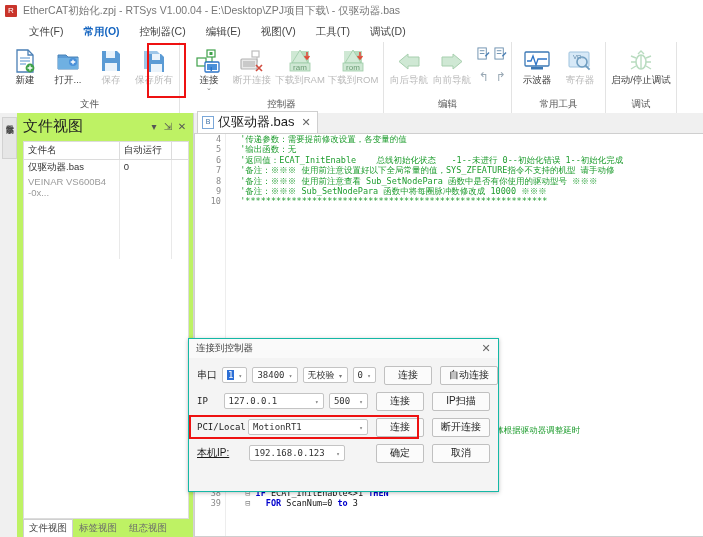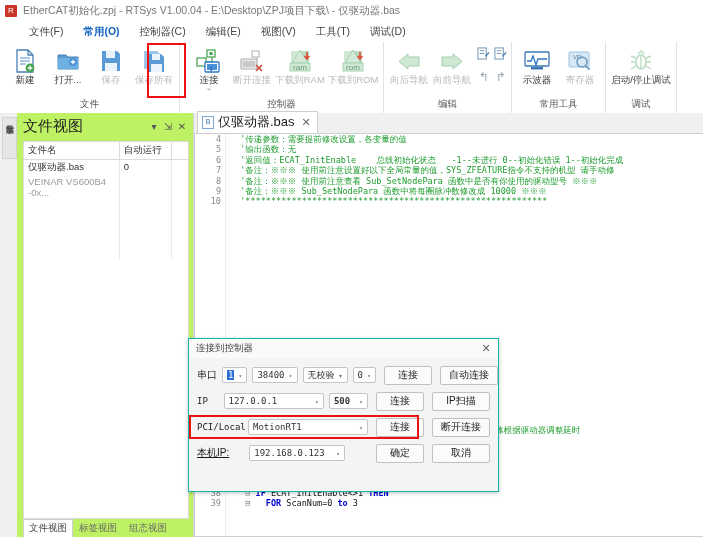--- a/index.html
+++ b/index.html
@@ -510,21 +510,21 @@
           <div class="dbtn" style="min-width:46px;margin-left:3px;">连接</div>
           <div class="dbtn" style="min-width:56px;margin-left:3px;">自动连接</div>
         </div>
 
         <div class="drow">
           <div class="dlabel" style="width:26px;">IP</div>
           <div class="combo" style="width:120px;">
             <span class="val">127.0.0.1</span>
             <span class="arw">▾</span>
           </div>
-          <div class="combo" style="width:46px;font-weight:bold;">
+          <div class="combo" style="width:46px;">
             <span class="val">500</span>
             <span class="arw">▾</span>
           </div>
           <div class="dbtn" style="min-width:46px;margin-left:3px;">连接</div>
           <div class="dbtn" style="min-width:56px;margin-left:3px;">IP扫描</div>
         </div>
 
         <div class="drow" style="position:relative;">
           <div class="dlabel" style="width:46px;">PCI/Local</div>
           <div class="combo" style="width:143px;">

